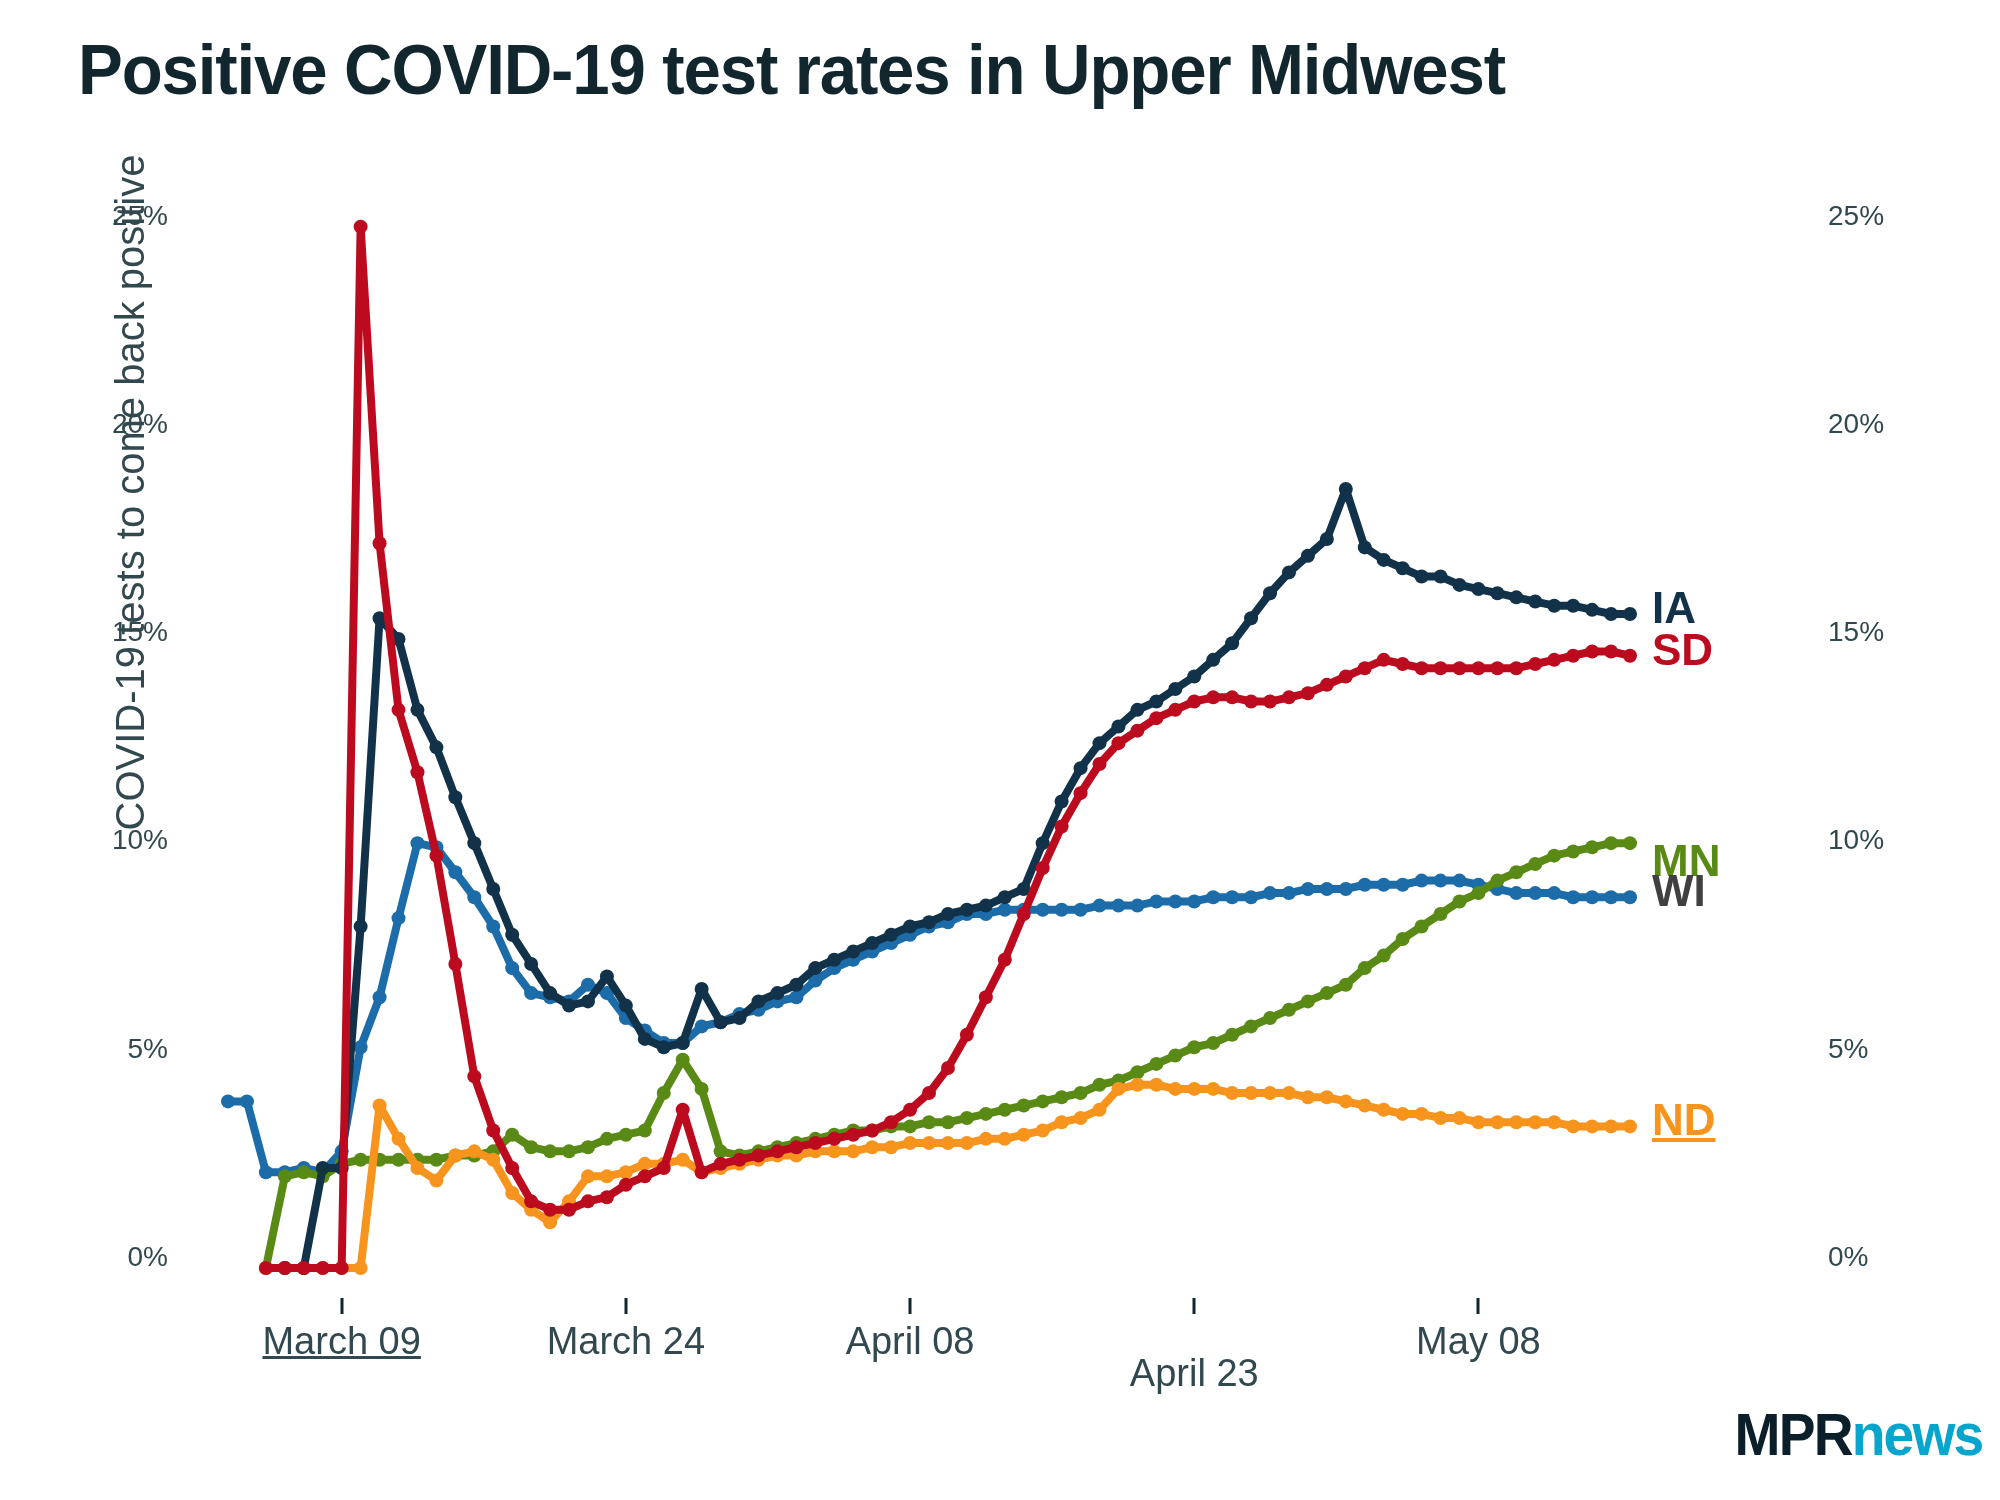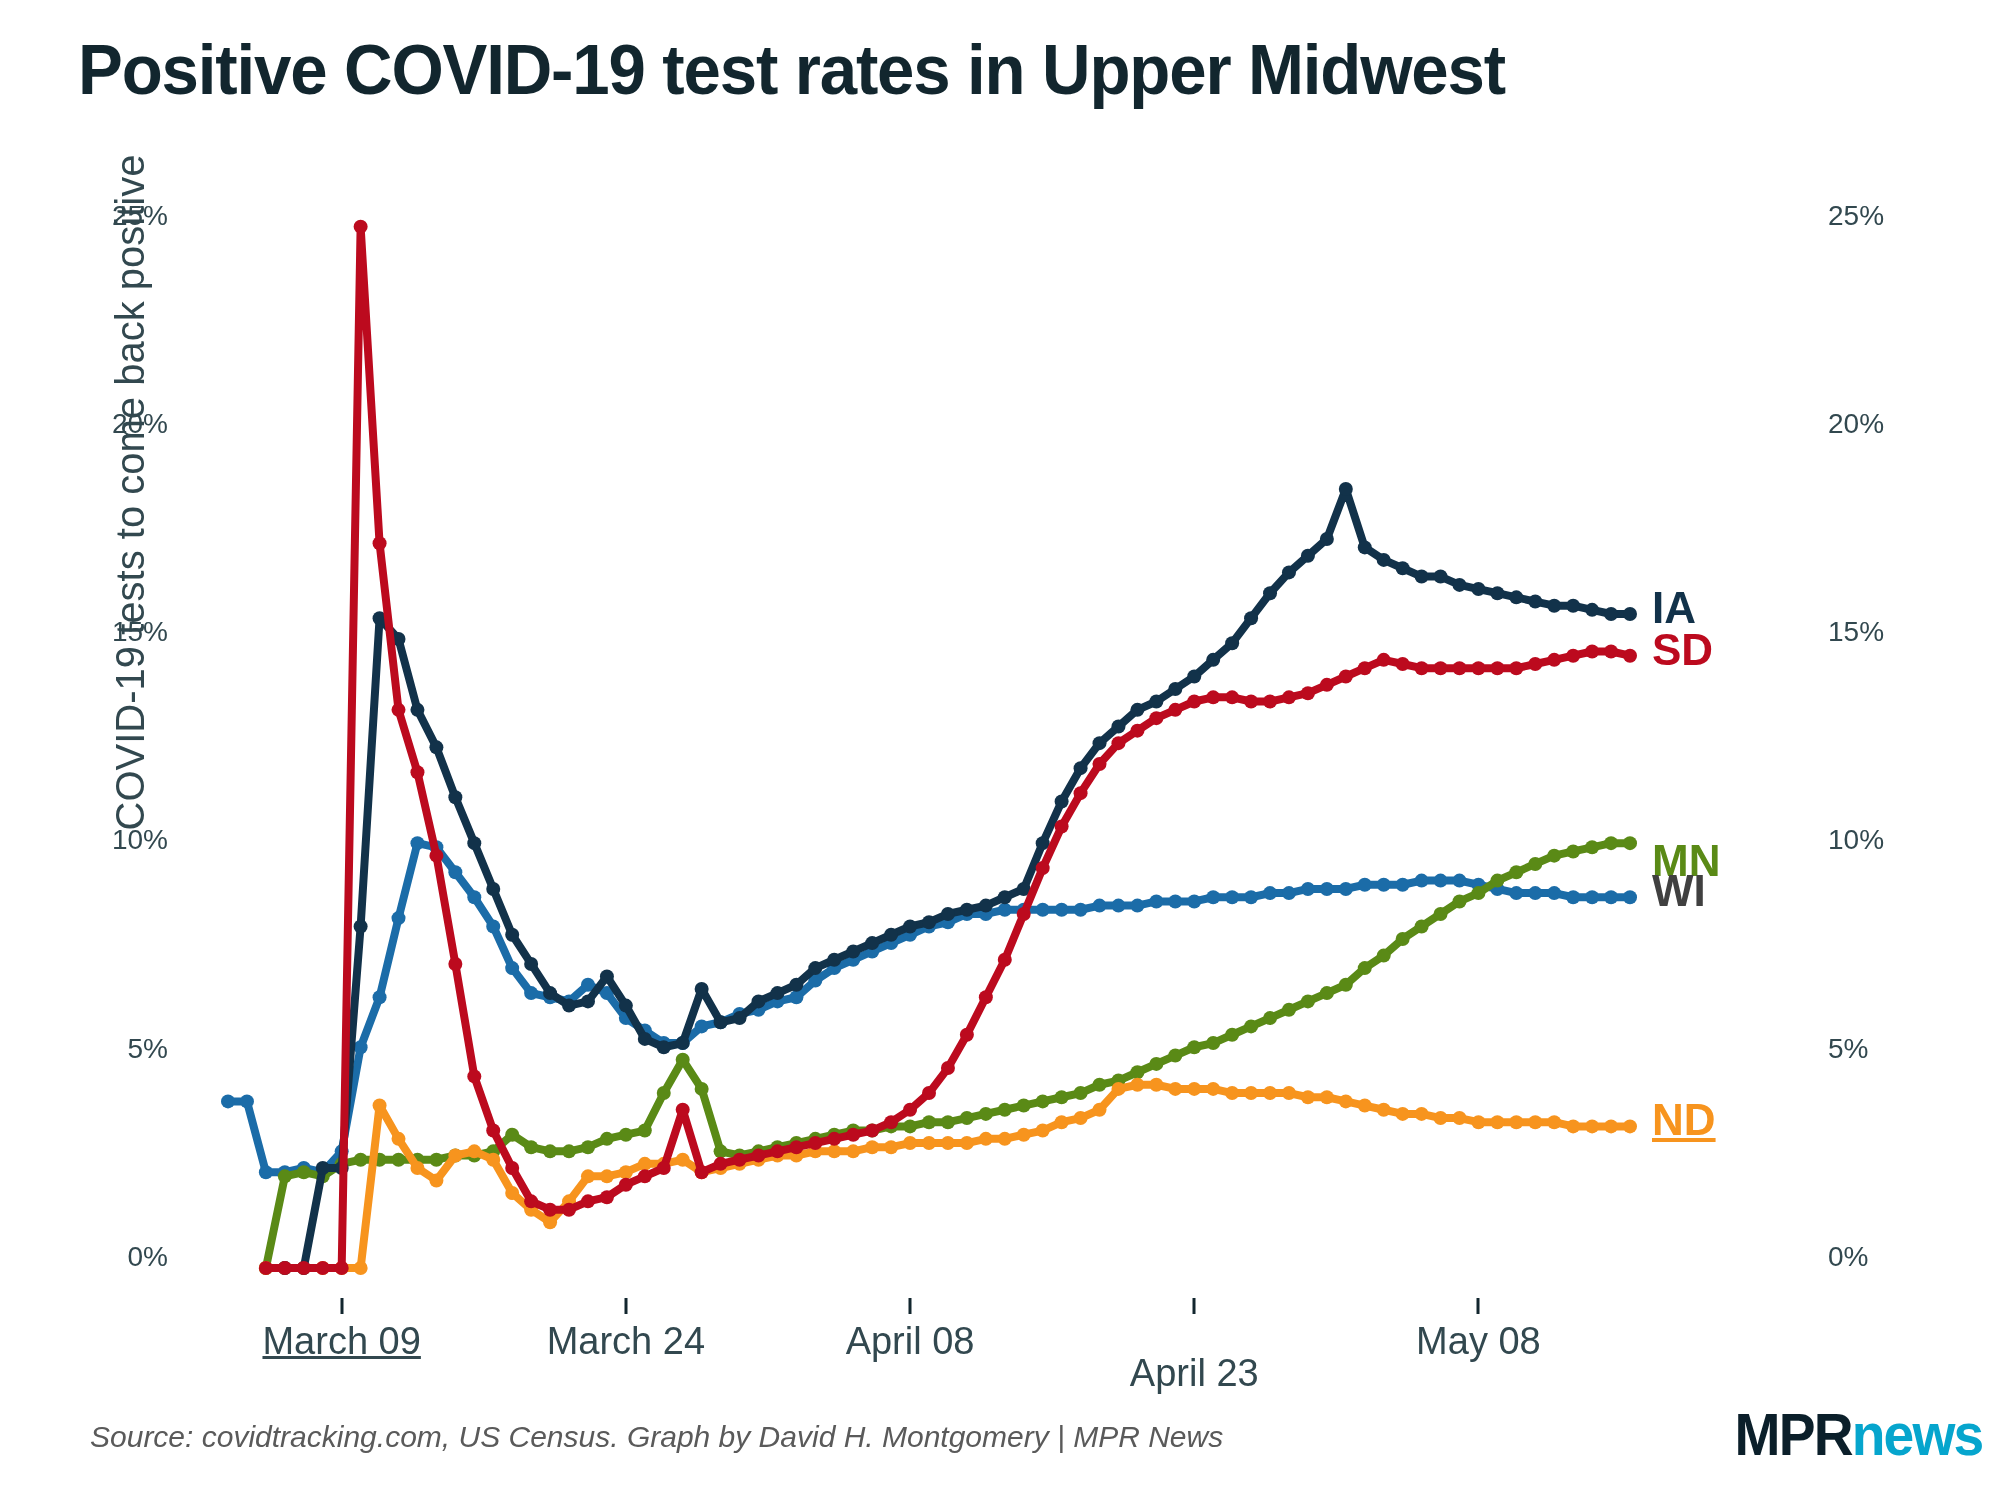--- a/index.html
+++ b/index.html
@@ -514,19 +514,18 @@
     </svg>
 
   <div id="series-label-group">
       <div class="series-label" style="left: 1652px; top: 583.035px; color: rgb(18, 50, 74);">IA</div>
       <div class="series-label" style="left: 1652px; top: 624.688px; color: rgb(188, 10, 30);">SD</div>
       <div class="series-label" style="left: 1652px; top: 812.131px; color: rgb(90, 138, 22); margin-top: 24px;">MN</div>
       <div class="series-label" style="left: 1652px; top: 866.281px; color: #404040;">WI</div>
       <div class="series-label" style="left: 1652px; top: 1095.38px; color: rgb(247, 148, 30); text-decoration: underline;">ND</div>
     </div>
 
-  <div class="source">Source: covidtracking.com, US Census. Graph by David H. Montgomery | MPR News</div>
 
   <div class="logo">
     <span class="mpr">MPR</span><span class="news">news</span>
   </div>
 
 </div>
 
 </body></html>

